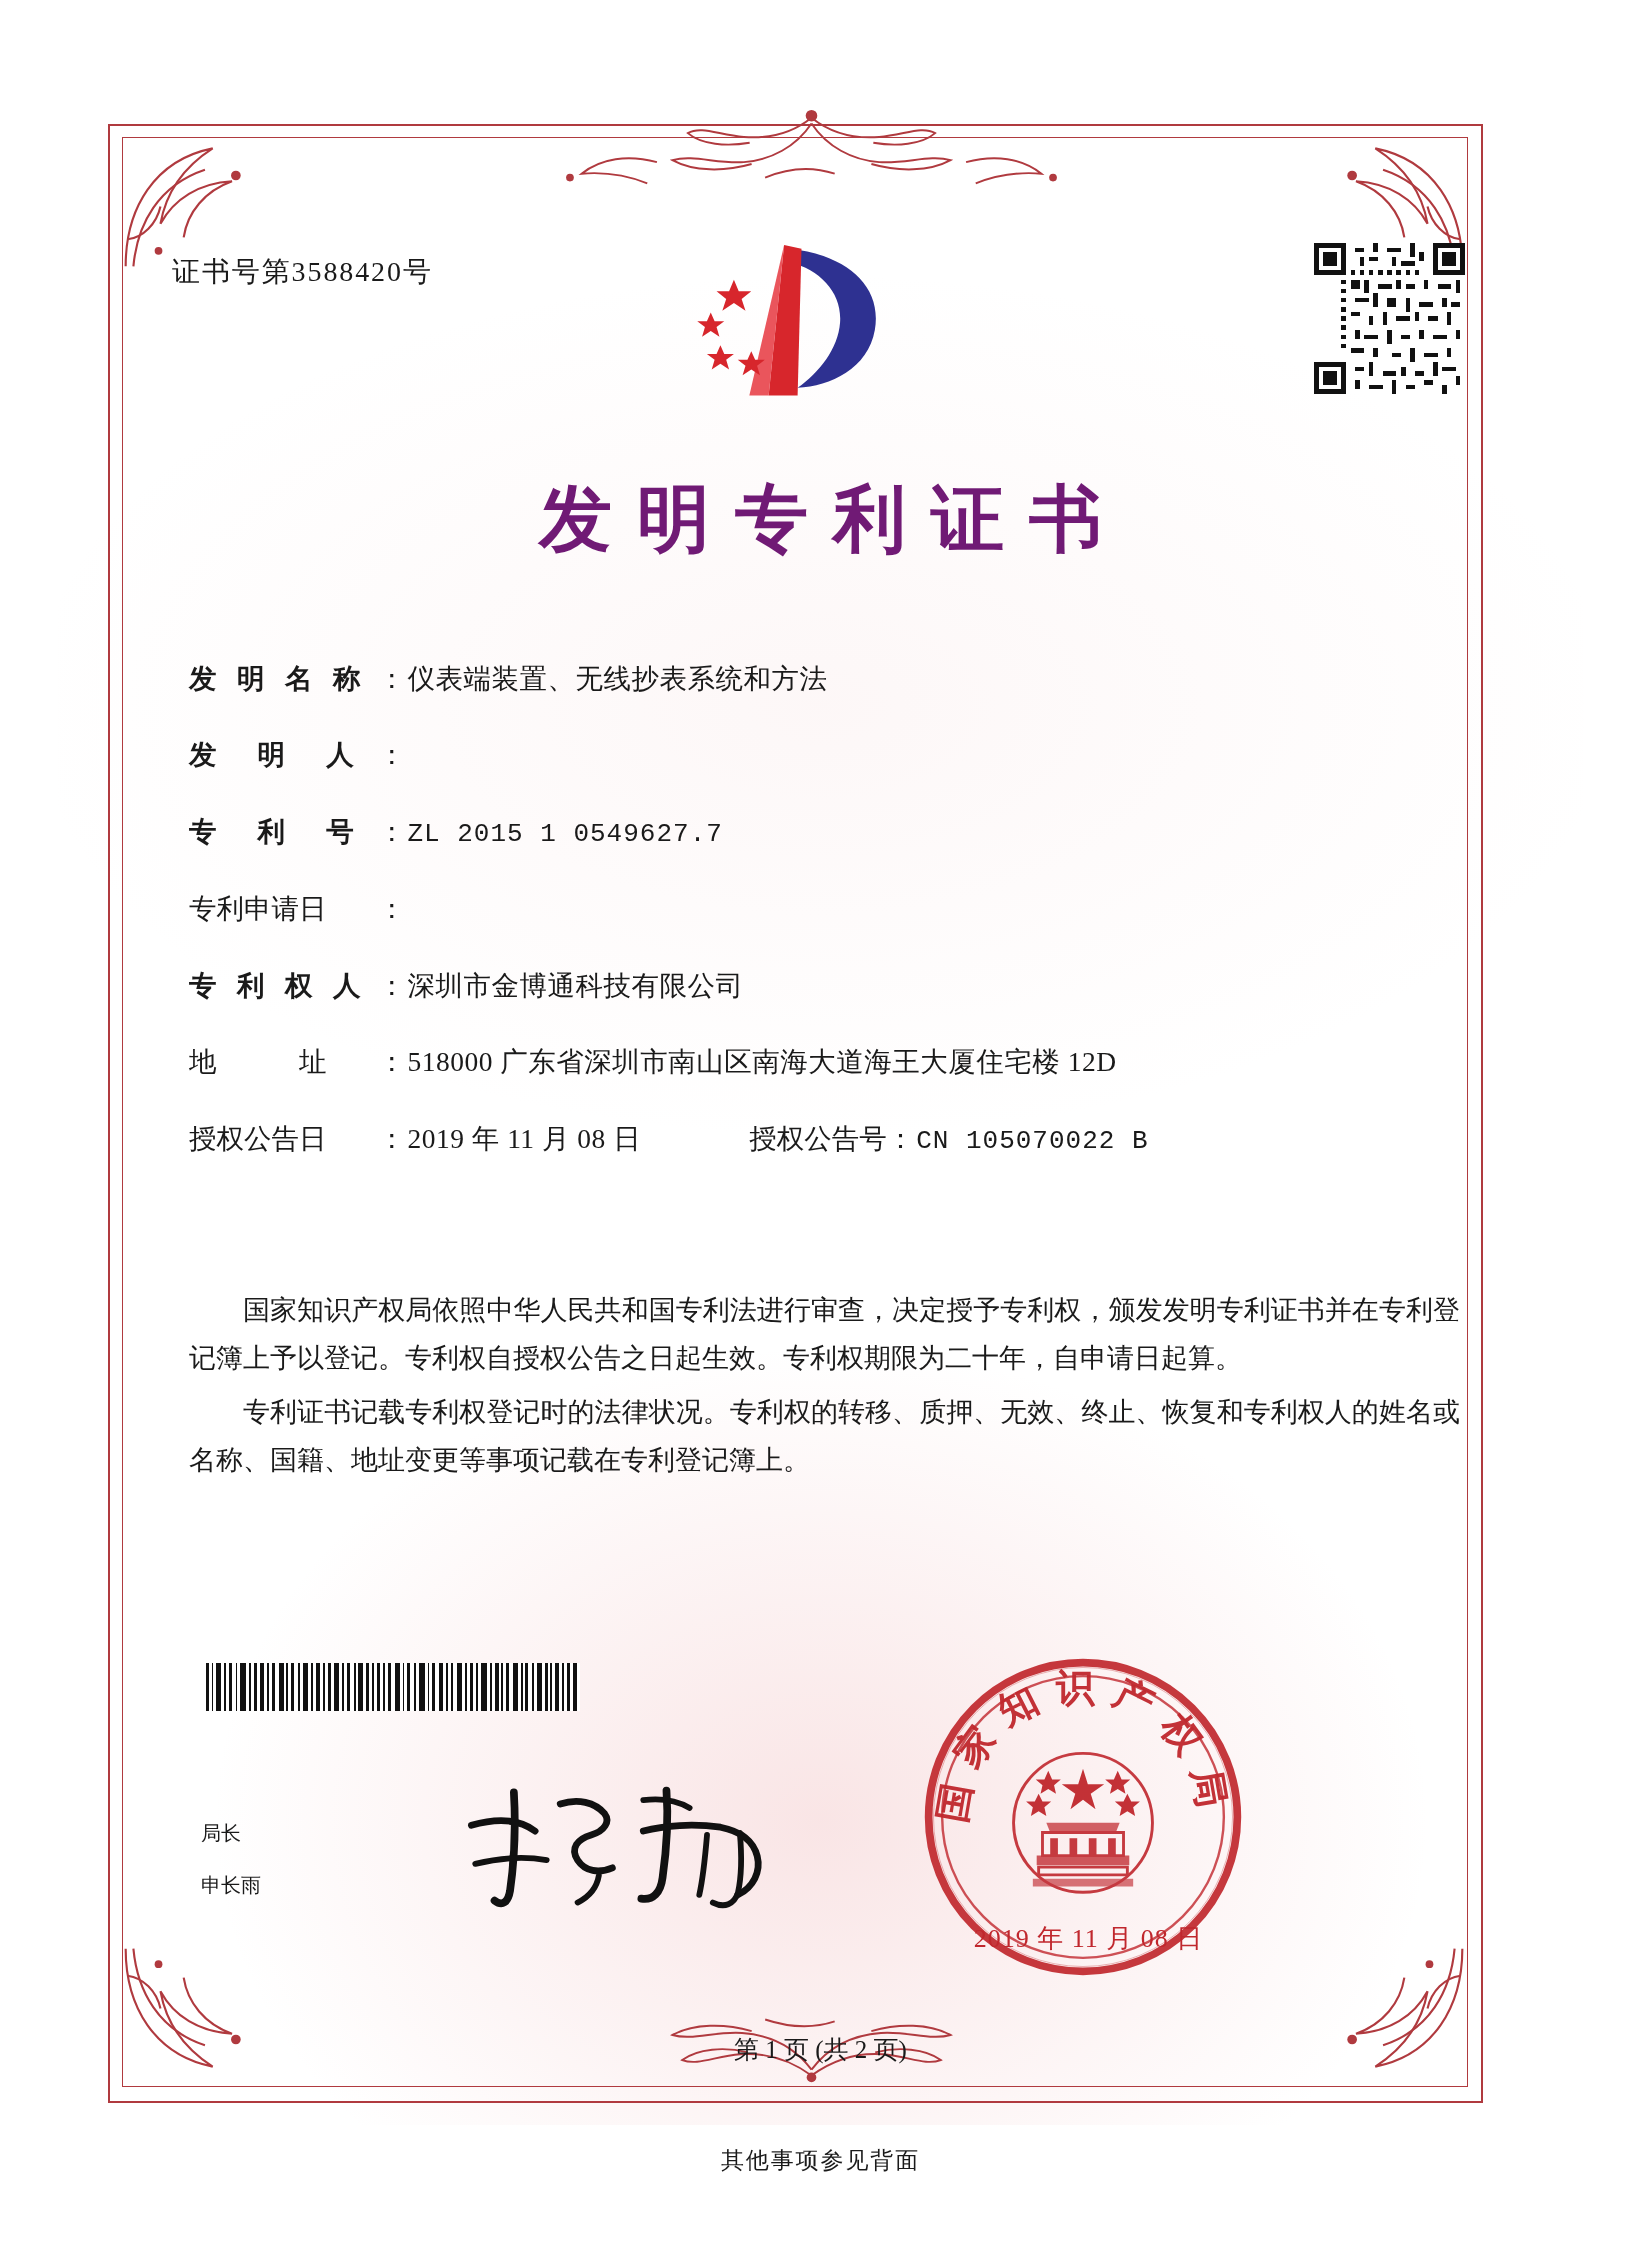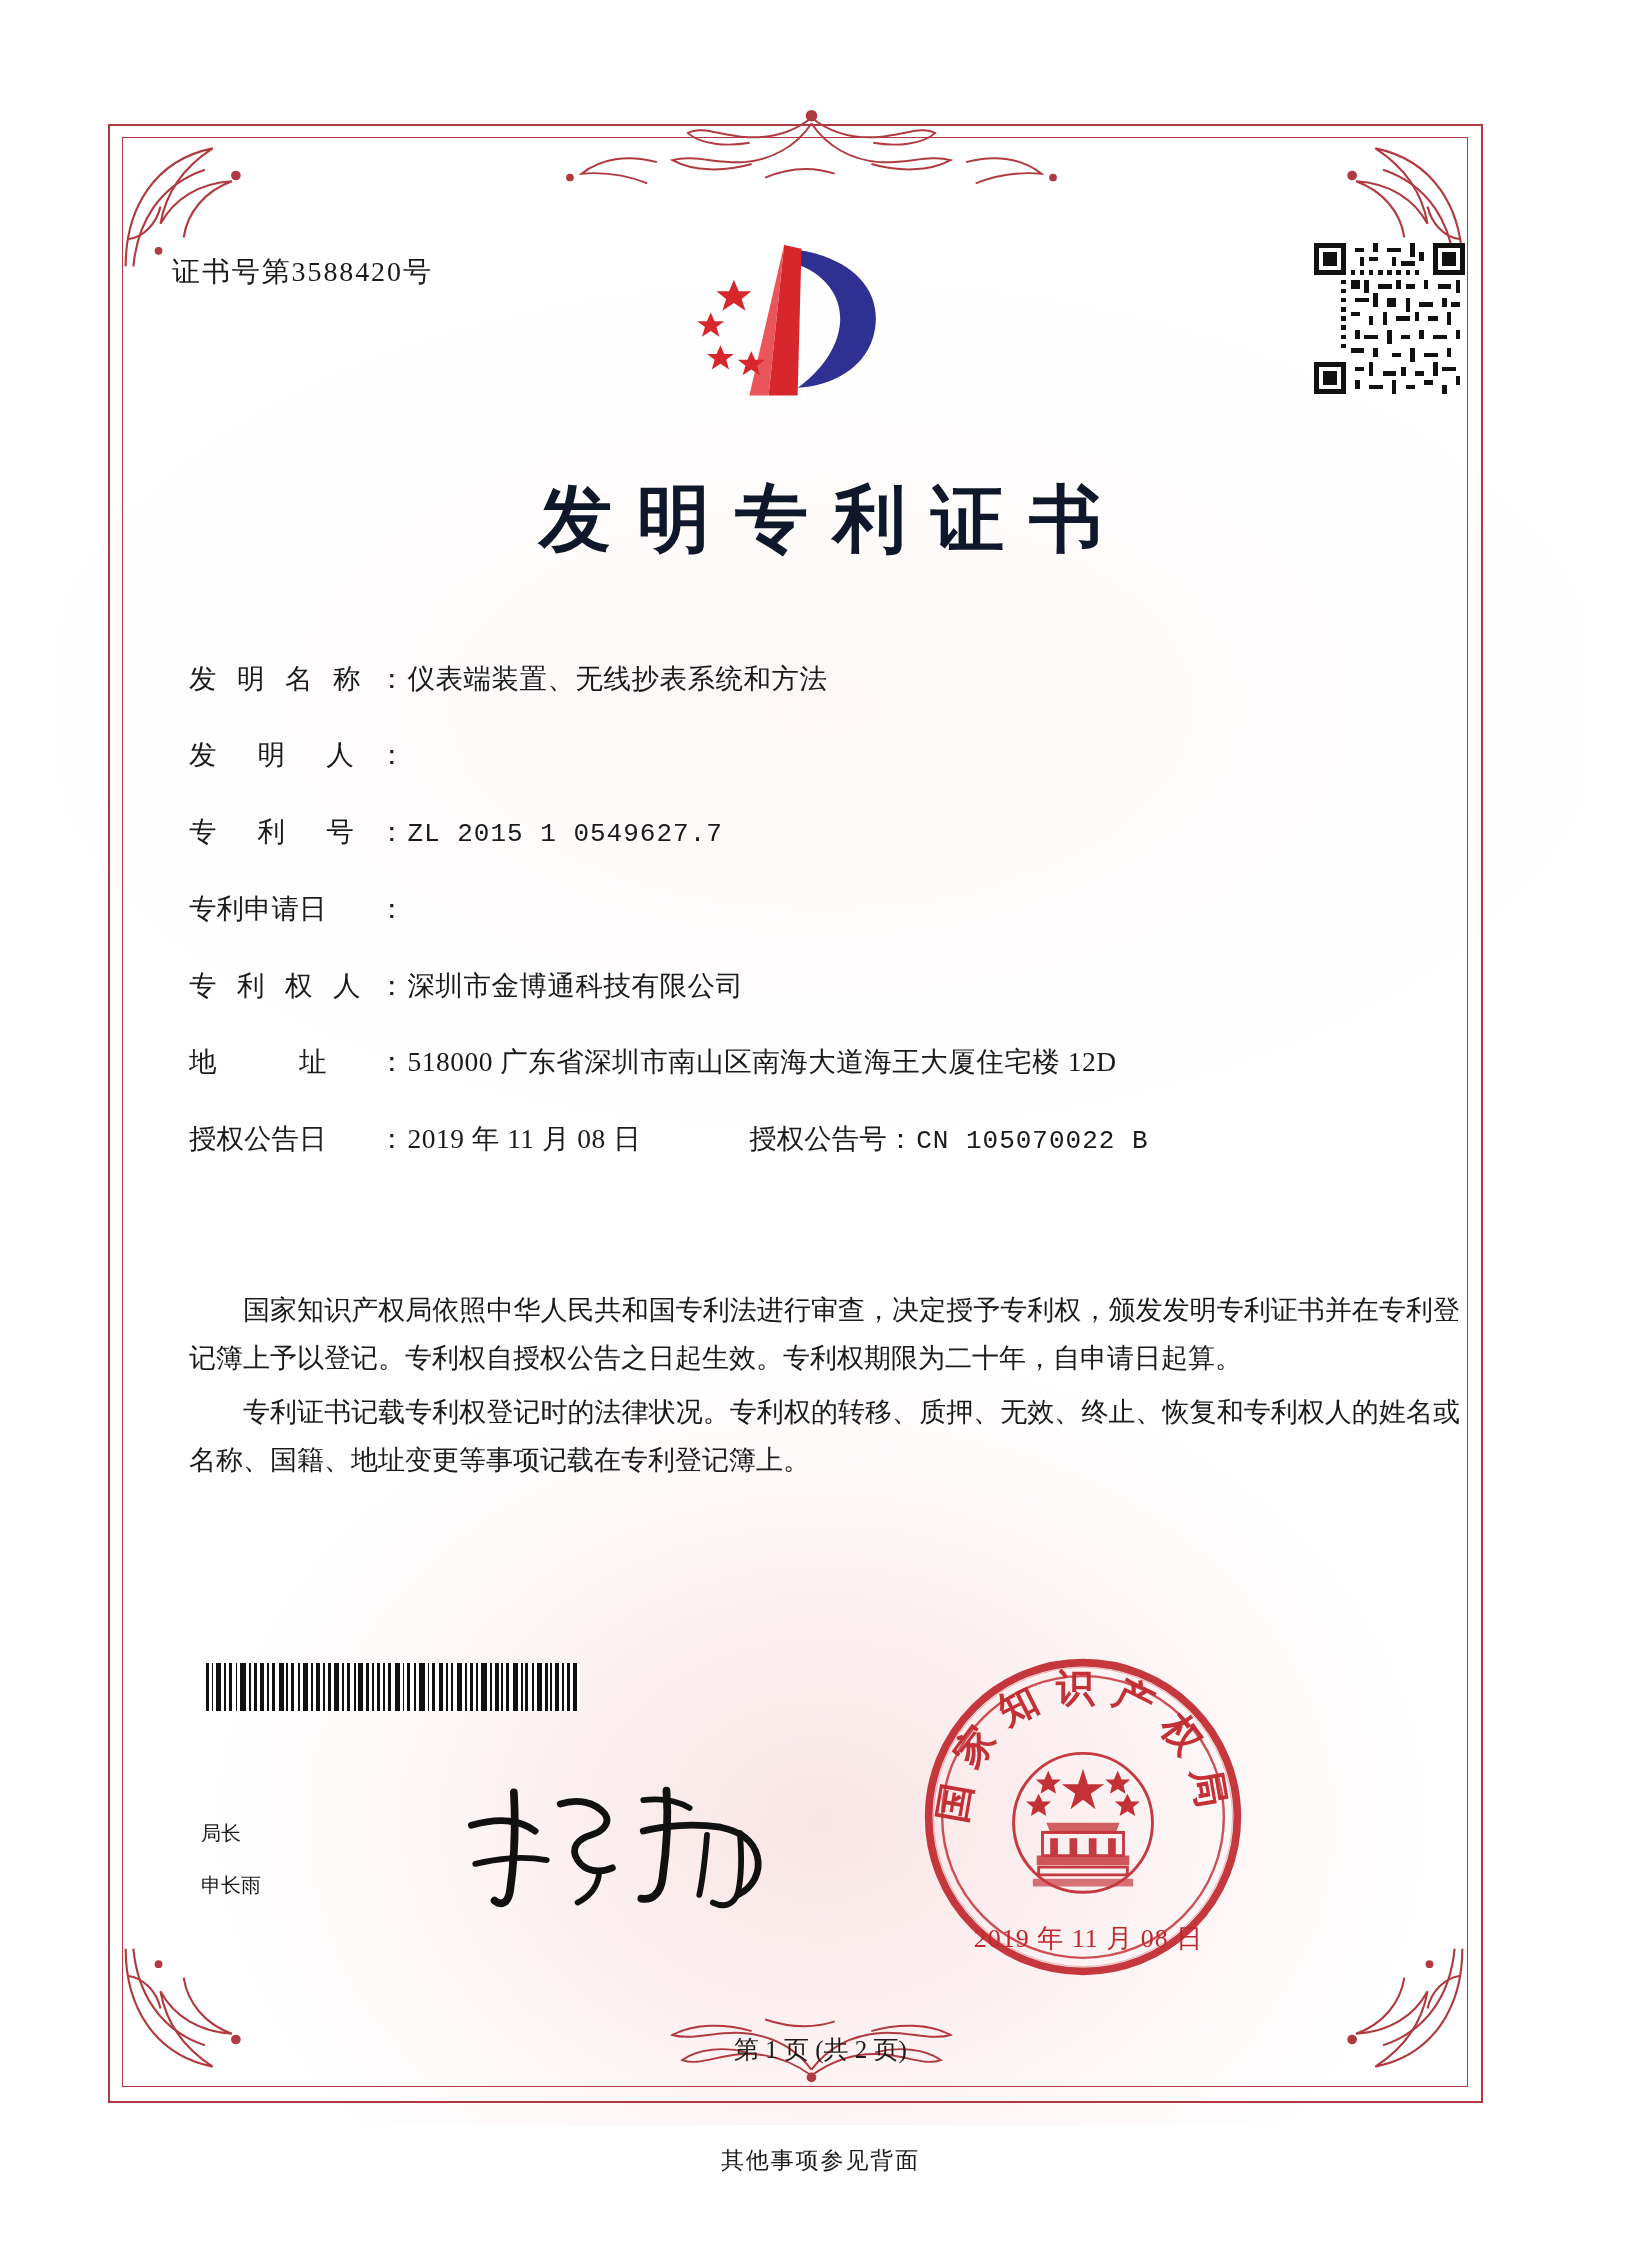--- a/index.html
+++ b/index.html
@@ -105,21 +105,21 @@
   .doc-title {
     position: absolute;
     left: 0; top: 471px;
     width: 1641px;
     text-align: center;
     font-size: 73px;
     letter-spacing: 25px;
     text-indent: 25px;
     font-weight: 700;
     font-family: "Liberation Serif", serif;
-    color: #0f172a;
+    color: #701a75;
   }
 
   
   .fields {
     position: absolute;
     left: 189px; top: 662px;
     width: 1265px;
   }
   .field-row {
     display: flex;
@@ -127,21 +127,21 @@
     margin-bottom: 42px;
     font-size: 27.5px;
     line-height: 1.25;
   }
   .field-label {
     width: 189px;
     flex: 0 0 189px;
     letter-spacing: 0px;
     white-space: nowrap;
   }
-  .field-label.sp1 { letter-spacing: 6.8px; }
+  .field-label.sp1 { letter-spacing: 6.8px; font-weight: bold; }
   .field-colon { margin: 0 1.9px 0 0; }
   .field-value {
     flex: 1 1 auto;
     letter-spacing: 0.5px;
   }
   .field-value.mono {
     font-family: "Liberation Mono", monospace;
     font-size: 26px;
     letter-spacing: 1px;
   }

